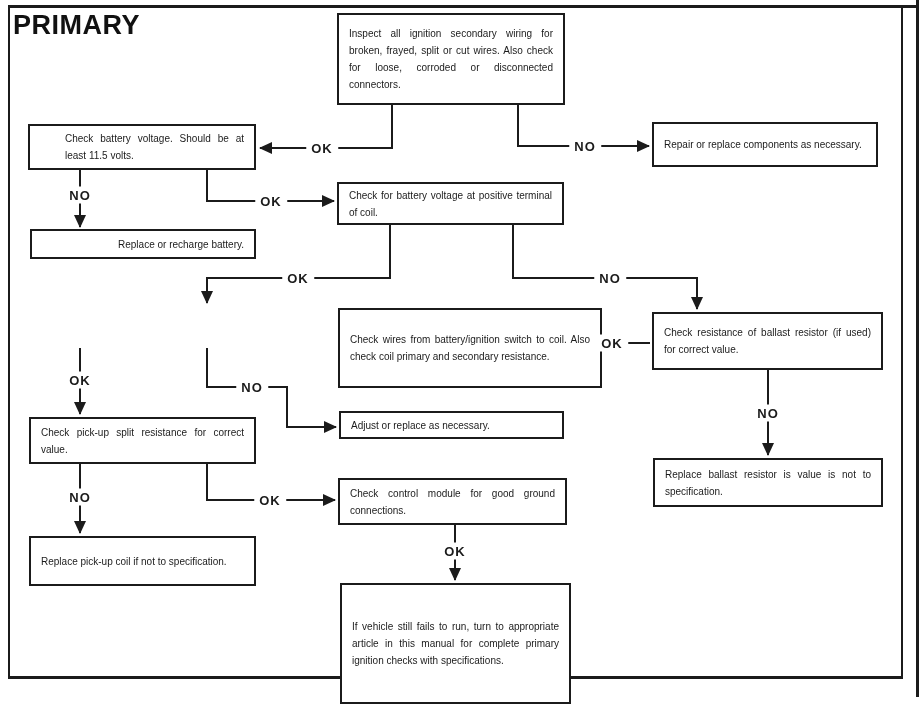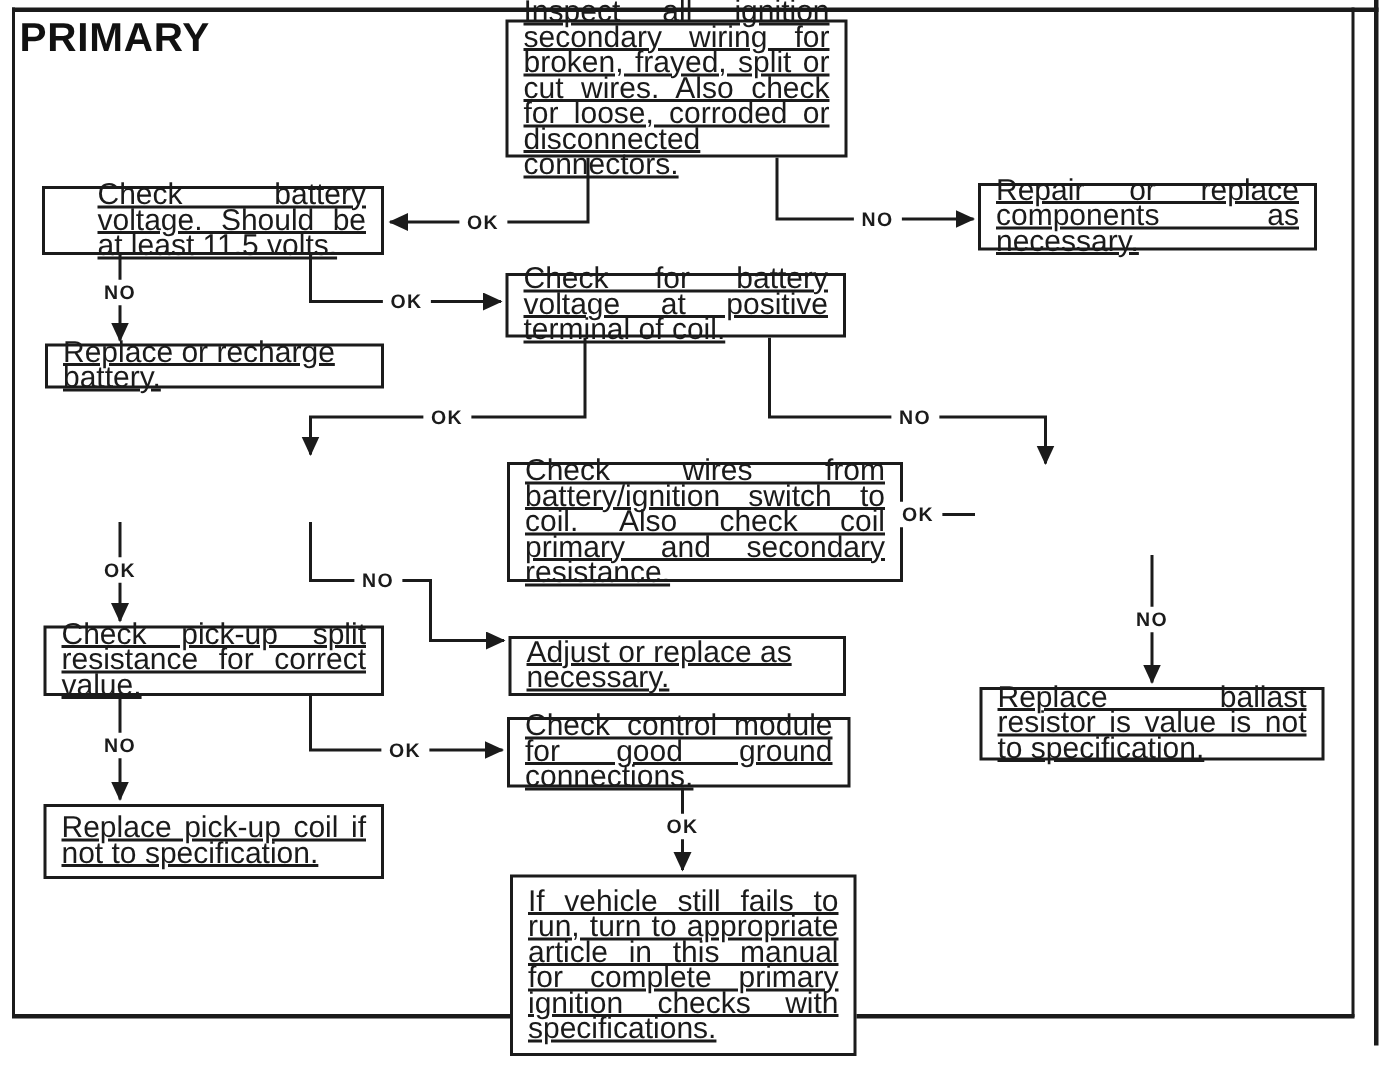--- a/index.html
+++ b/index.html
@@ -37,27 +37,26 @@
     box-sizing:border-box;
     border:2px solid #1b1b1b;
     background:#ffffff;
     z-index:3;
     display:flex;
     align-items:center;
     padding:3px 10px;
   }
   .node .txt{
     width:100%;
-    font-size:20px;
+    font-size:10px;
     line-height:17px;
     text-align:justify;
     color:#1b1b1b;
-    text-decoration:underline;
   }
-  .node .txt.center{ text-align:left; }
+  .node .txt.center{ text-align:right; }
   .node .txt.left{ text-align:left; }
   #diagram-title{
     position:absolute;
     left:13px; top:10px;
     font-size:27px;
     font-weight:bold;
     letter-spacing:.5px;
     z-index:3;
     color:#111;
   }
@@ -126,22 +125,25 @@
 
   <div class="node" style="left:30px; top:229px; width:226px; height:30px;">
     <div class="txt center">Replace or recharge battery.</div>
   </div>
 
 
   <div class="node" style="left:338px; top:308px; width:264px; height:80px;">
     <div class="txt">Check wires from battery/ignition switch to coil. Also check coil primary and secondary resistance.</div>
   </div>
 
+  <div class="node" style="left:652px; top:312px; width:231px; height:58px;">
+    <div class="txt">Check resistance of ballast resistor (if used) for correct value.</div>
+  </div>
 
-  <div class="node" style="left:339px; top:424px; width:225px; height:40px;">
+  <div class="node" style="left:339px; top:411px; width:225px; height:28px;">
     <div class="txt left">Adjust or replace as necessary.</div>
   </div>
 
   <div class="node" style="left:29px; top:417px; width:227px; height:47px;">
     <div class="txt">Check pick-up split resistance for correct value.</div>
   </div>
 
   <div class="node" style="left:653px; top:458px; width:230px; height:49px;">
     <div class="txt">Replace ballast resistor is value is not to specification.</div>
   </div>

